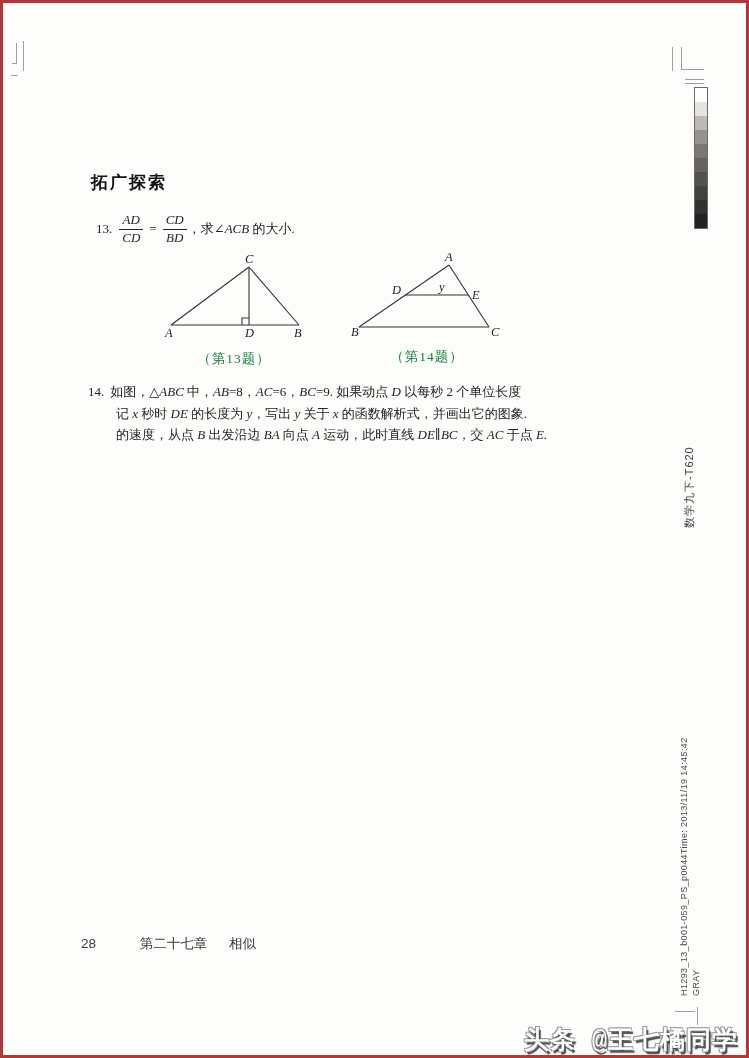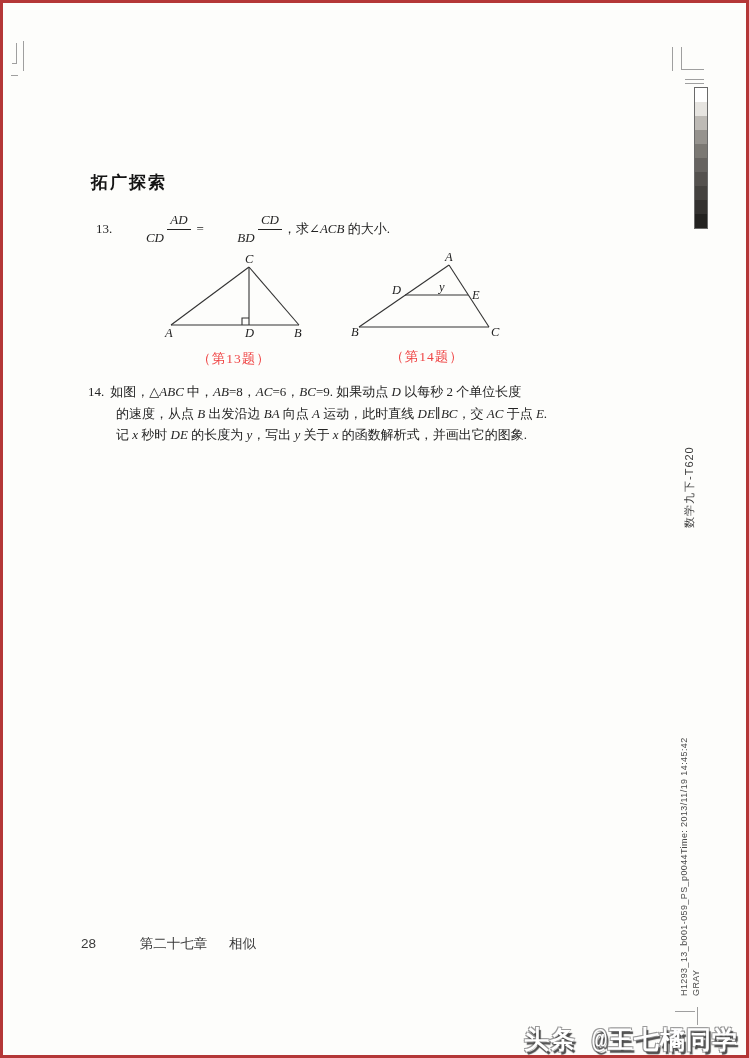--- a/index.html
+++ b/index.html
@@ -14,33 +14,33 @@
     position:absolute;left:88px;top:168px;
     font-family:"Liberation Sans","DejaVu Sans",sans-serif;
     font-weight:bold;font-size:17px;color:#141414;letter-spacing:2px;
   }
   
   .problem{position:absolute;white-space:nowrap;font-size:13px;color:#242424;}
   .p13{left:93px;top:203px;height:46px;display:flex;align-items:center;}
   .pnum{margin-right:6px;}
   .mvar{font-style:italic;font-family:"Liberation Serif","DejaVu Serif",serif;}
   .frac{display:inline-block;text-align:center;vertical-align:middle;line-height:1.1;margin:0 1px;}
-  .frac .num{display:block;border-bottom:1.2px solid #222;padding:0 3px 1px 3px;margin-left:48px;}
+  .frac .num{display:block;border-bottom:1.2px solid #222;padding:0 3px 1px 3px;}
   .frac .den{display:block;padding:1px 3px 0 3px;}
   .frac span{font-style:italic;}
   .eq{margin:0 5px;}
   .p14{left:85px;top:378px;line-height:21.5px;}
   .p14 .pline{white-space:nowrap;}
   .p14 .indent{padding-left:28px;}
   
   .figure{position:absolute;text-align:center;}
   .fig13{left:158px;top:250px;width:146px;}
   .fig14{left:348px;top:248px;width:152px;}
   .figure svg{display:block;}
-  .fig-caption{font-size:13.5px;color:#ef4444;margin-top:9px;letter-spacing:1px;font-family:Liberation Serif, serif;}
+  .fig-caption{font-size:13.5px;color:#15803d;margin-top:9px;letter-spacing:1px;font-family:Liberation Serif, serif;}
   svg .edge{stroke:#333;stroke-width:1.1;fill:none;}
   svg .vlabel{font-family:"Liberation Serif","DejaVu Serif",serif;font-style:italic;font-size:12.5px;fill:#222;}
   
   .mark{position:absolute;background:#9f9f9f;}
   .graybar{
     position:absolute;left:691px;top:84px;width:14px;height:142px;
     border:1px solid #6a6a6a;box-sizing:border-box;display:flex;flex-direction:column;
   }
   .graybar > div{flex:1;}
   .vtext{
@@ -142,22 +142,22 @@
       <text class="vlabel" x="140" y="85">C</text>
       <text class="vlabel" x="41" y="43">D</text>
       <text class="vlabel" x="121" y="48">E</text>
       <text class="vlabel" x="88" y="40">y</text>
     </svg>
     <div class="fig-caption">（第14题）</div>
   </div>
 
   <div class="problem p14">
     <div class="pline"><span class="pnum">14.</span><span><span>如图，</span><span>△</span><span class="mvar">ABC</span><span> 中，</span><span class="mvar">AB</span><span>=8，</span><span class="mvar">AC</span><span>=6，</span><span class="mvar">BC</span><span>=9. 如果动点 </span><span class="mvar">D</span><span> 以每秒 2 个单位长度</span></span></div>
+    <div class="pline indent"><span>记 </span><span class="mvar">x</span><span> 秒时 </span><span class="mvar">DE</span><span> 的长度为 </span><span class="mvar">y</span><span>，写出 </span><span class="mvar">y</span><span> 关于 </span><span class="mvar">x</span><span> 的函数解析式，并画出它的图象.</span></div>
     <div class="pline indent"><span>的速度，从点 </span><span class="mvar">B</span><span> 出发沿边 </span><span class="mvar">BA</span><span> 向点 </span><span class="mvar">A</span><span> 运动，此时直线 </span><span class="mvar">DE</span><span class="mvar">∥</span><span class="mvar">BC</span><span>，交 </span><span class="mvar">AC</span><span> 于点 </span><span class="mvar">E</span><span>.</span></div>
-    <div class="pline indent"><span>记 </span><span class="mvar">x</span><span> 秒时 </span><span class="mvar">DE</span><span> 的长度为 </span><span class="mvar">y</span><span>，写出 </span><span class="mvar">y</span><span> 关于 </span><span class="mvar">x</span><span> 的函数解析式，并画出它的图象.</span></div>
   </div>
 
   <div class="vtext book-code">数学九下-T620</div>
   <div class="vtext print-info">
     <div>H1293_13_b001-059_PS_p0044Time: 2013/11/19 14:45:42</div>
     <div>GRAY</div>
   </div>
 
   <div class="mark" style="left:672px;top:1008px;width:20px;height:1px;"></div>
   <div class="mark" style="left:694px;top:1004px;width:1px;height:18px;"></div>

